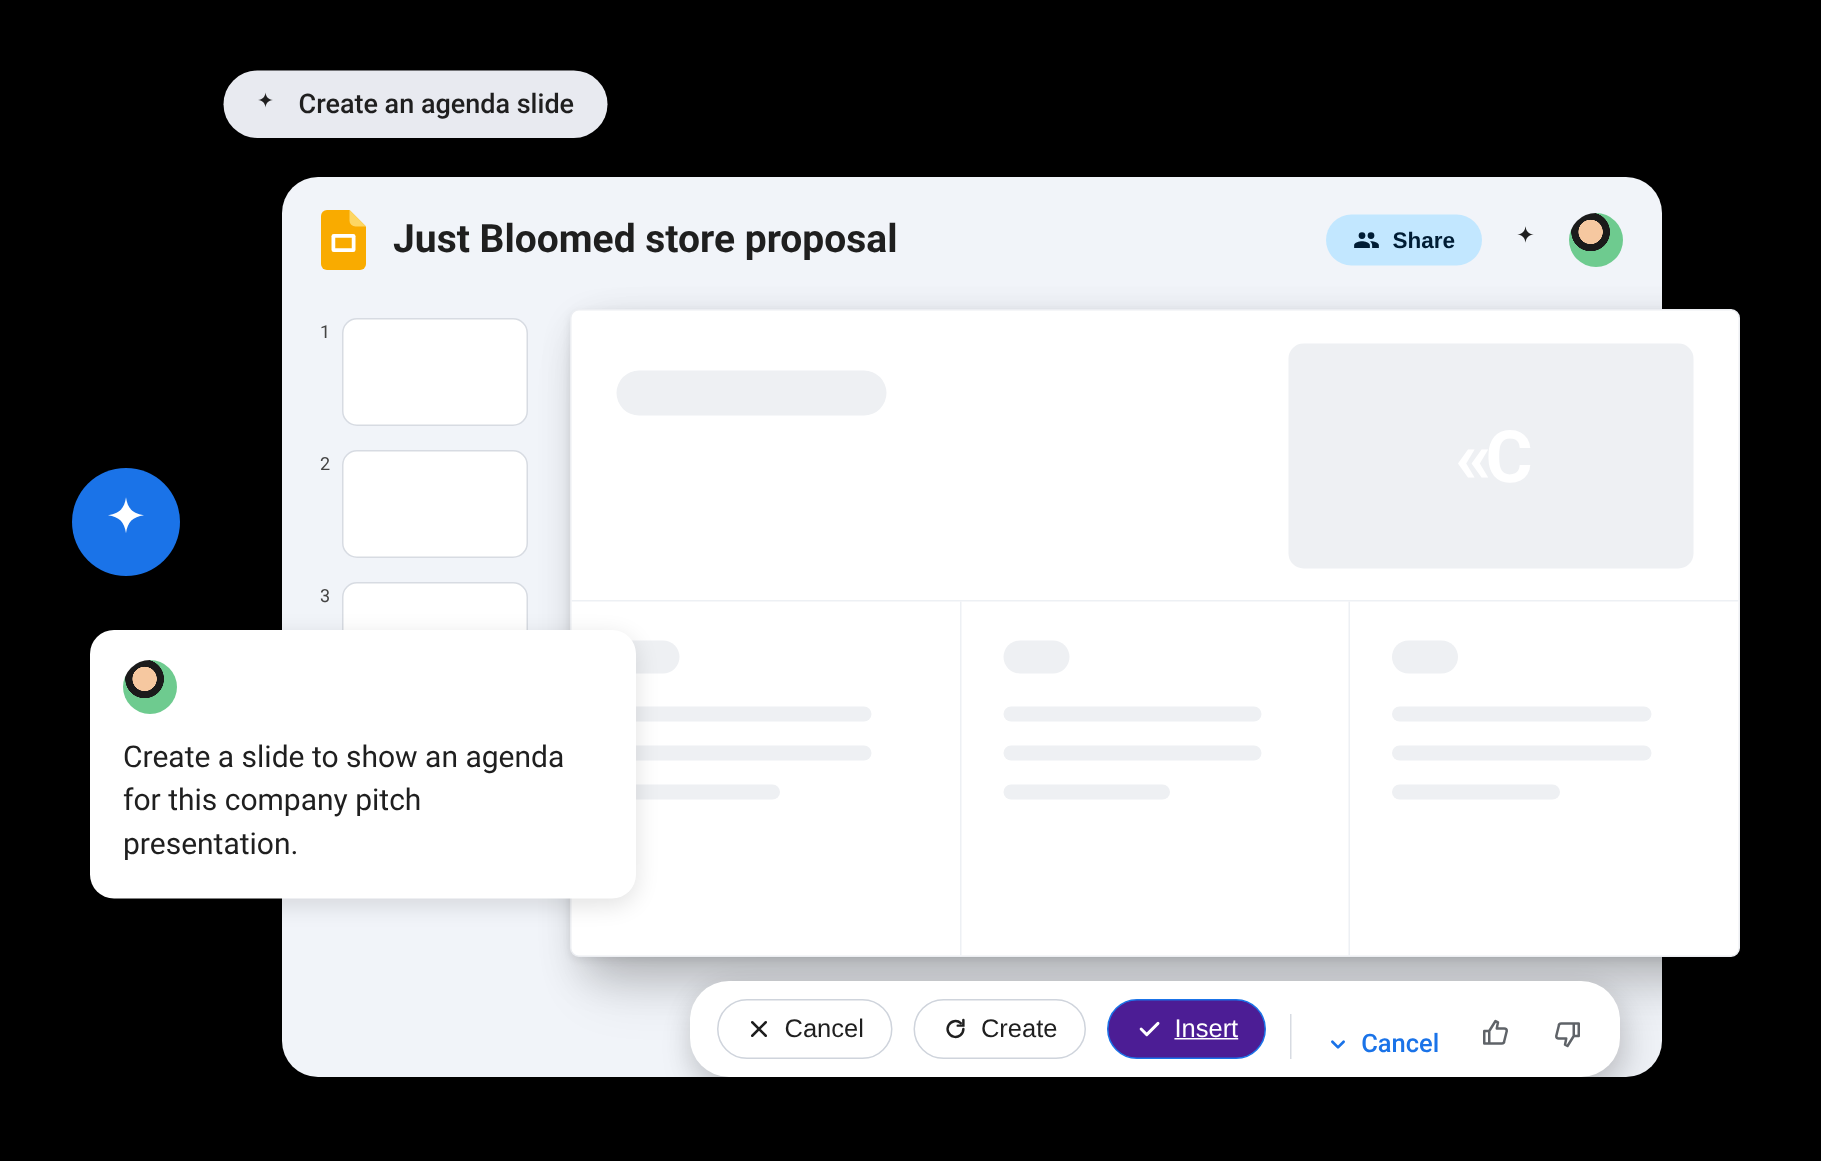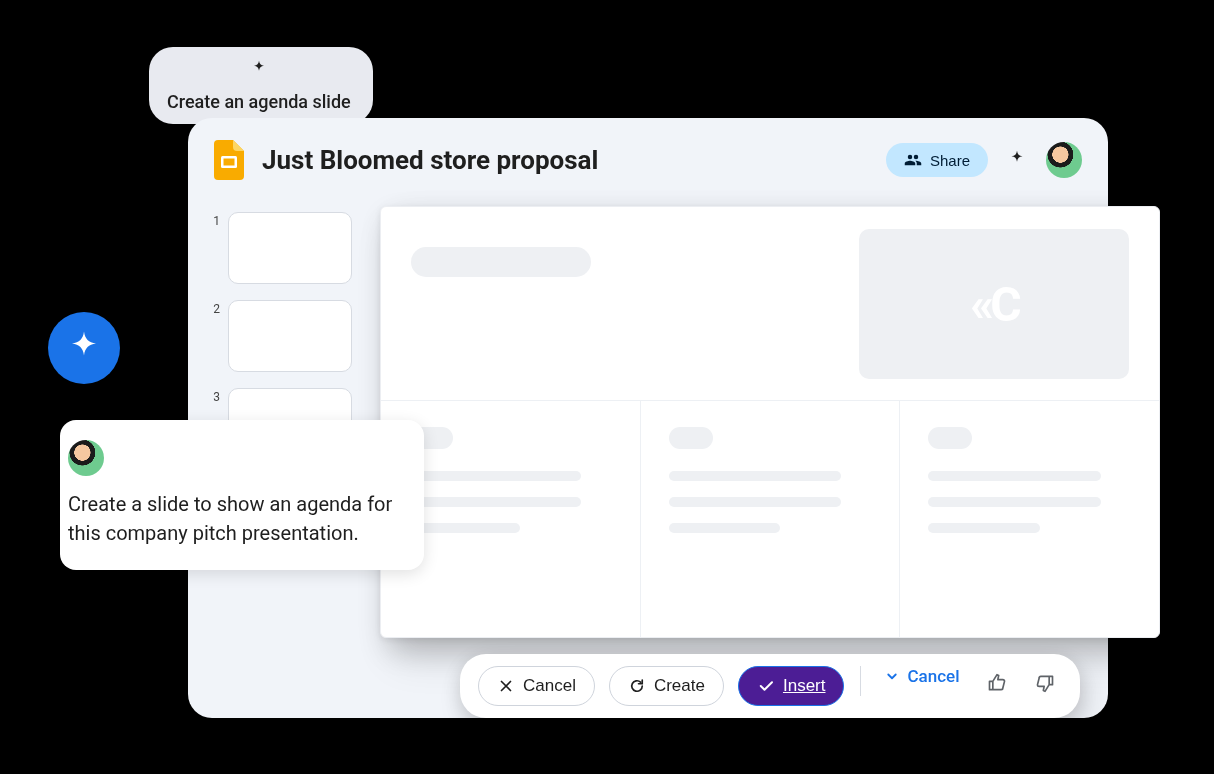--- a/index.html
+++ b/index.html
@@ -19,21 +19,20 @@
     left: 149px;
     background: #e8eaf0;
     border-radius: 24px;
     padding: 12px 22px 12px 18px;
     display: flex;
     align-items: center;
     gap: 12px;
     font-size: 18px;
     color: #1f1f1f;
     font-weight: 500;
-    flex-direction: column;
   }
   .sparkle-sm svg { width: 20px; height: 20px; display:block; }
 
   
   .app-window {
     position: absolute;
     top: 118px;
     left: 188px;
     width: 920px;
     height: 600px;
@@ -57,21 +56,21 @@
     color: #1f1f1f;
     flex: 1;
     font-weight: 700;
   }
   .share-btn {
     background: #c2e7ff;
     border: none;
     border-radius: 20px;
     padding: 8px 18px;
     font-size: 15px;
-    font-weight: 400;
+    font-weight: 700;
     color: #001d35;
     display: flex;
     align-items: center;
     gap: 8px;
     cursor: pointer;
   }
   .header-sparkle svg { width: 22px; height: 22px; display:block; }
   .avatar {
     width: 36px; height: 36px; border-radius: 50%;
     background: radial-gradient(circle at 40% 35%, #f6c8a0 0 25%, #1b1b1b 26% 40%, transparent 41%), #6ecb8f;
@@ -156,21 +155,21 @@
   .gemini-badge svg{ width:36px;height:36px; fill:#fff;}
 
   
   .prompt-card {
     position:absolute;
     top: 420px;
     left: 60px;
     width: 364px;
     background:#fff;
     border-radius:16px;
-    padding: 20px 8px 22px;
+    padding: 20px 22px 22px;
     box-shadow: 0 4px 16px rgba(0,0,0,.12);
   }
   .prompt-avatar{
     width:36px;height:36px;border-radius:50%;
     background: radial-gradient(circle at 40% 35%, #f6c8a0 0 25%, #1b1b1b 26% 40%, transparent 41%), #6ecb8f;
     margin-bottom:14px;
   }
   .prompt-text{
     font-size:20px;
     line-height:1.45;
@@ -179,21 +178,21 @@
 
   
   .action-bar{
     position:absolute;
     top: 654px;
     left: 460px;
     background:#fff;
     border-radius:26px;
     padding:12px 18px;
     display:flex;
-    align-items:flex-start;
+    align-items:flex-end;
     gap:14px;
     box-shadow: 0 6px 18px rgba(0,0,0,.14), 8px 12px 32px rgba(0,0,0,.12);
   }
   .pill{
     display:flex;align-items:center;gap:8px;
     border:1px solid #cfd4dc;
     background:#fff;
     padding:9px 18px;
     border-radius:22px;
     font-size:17px;

